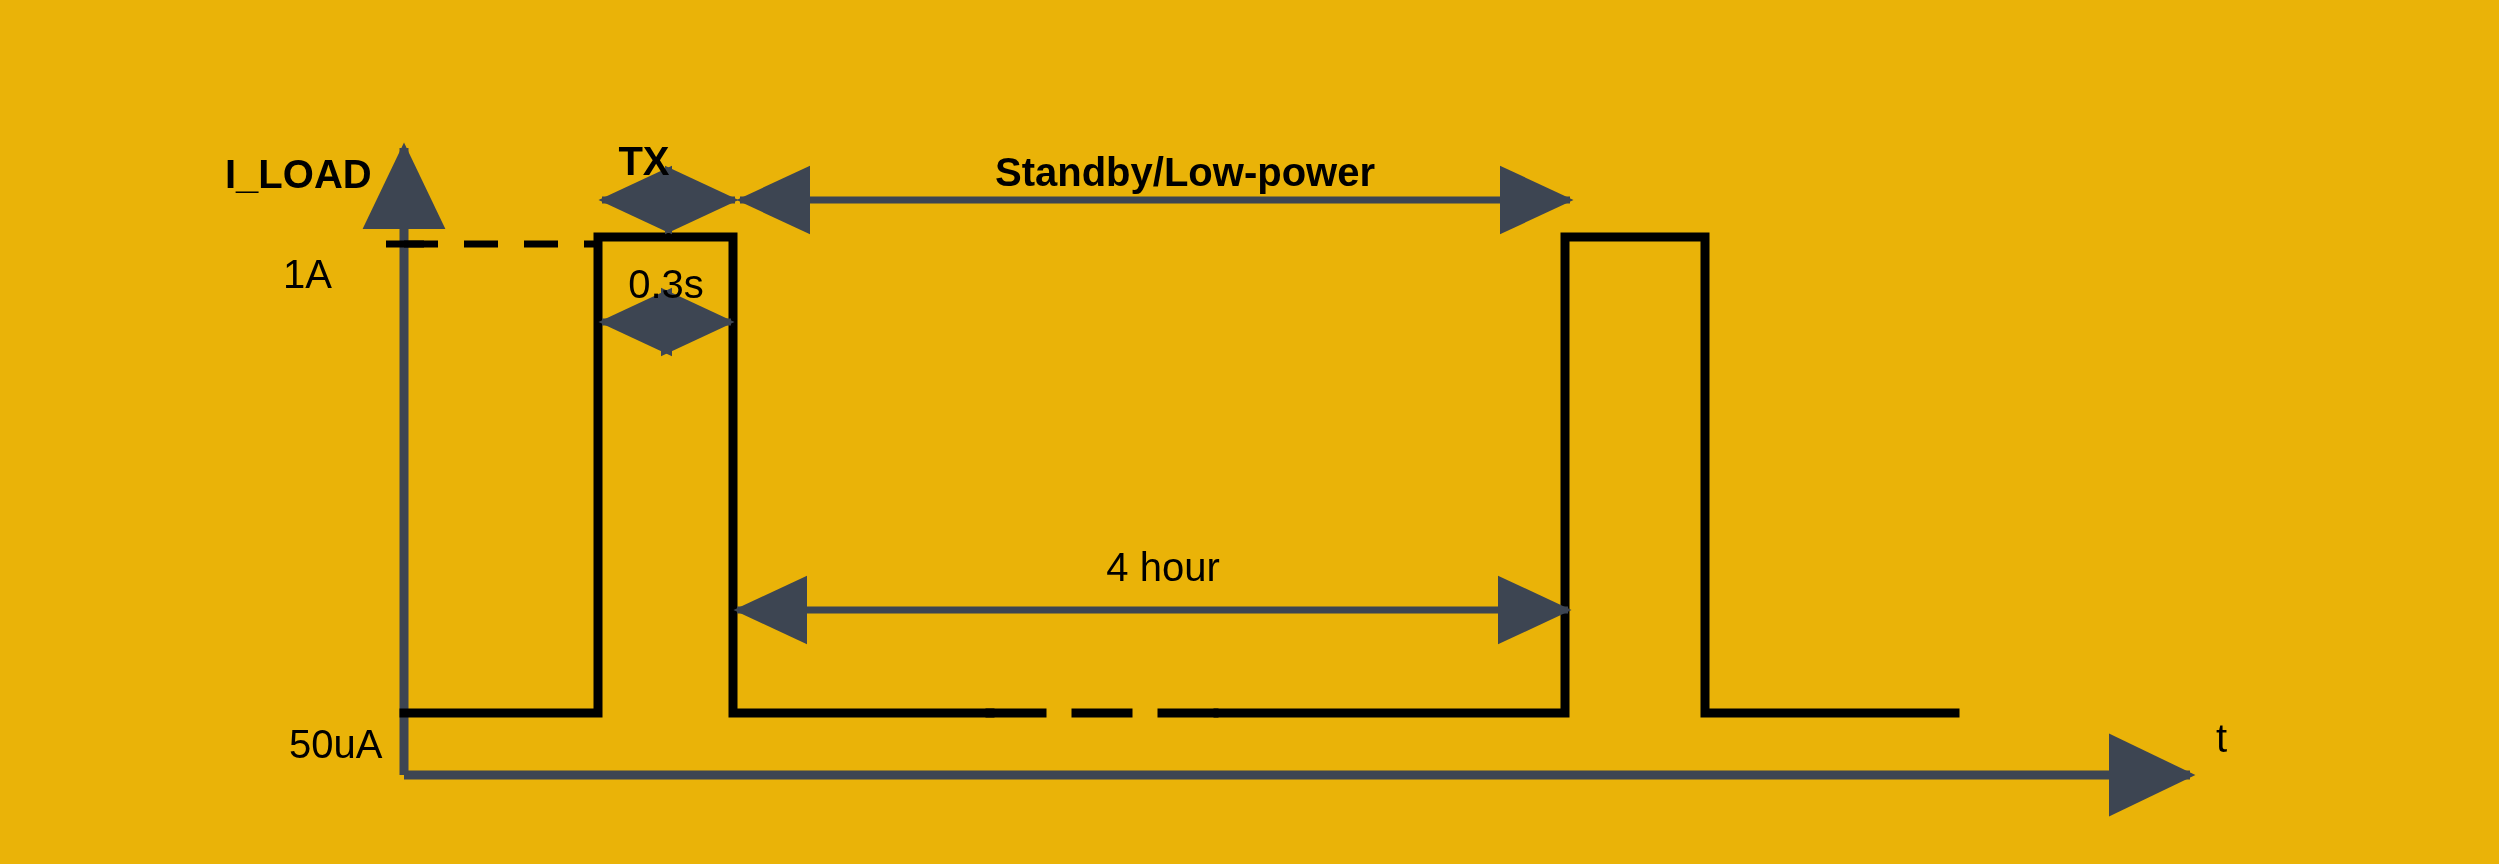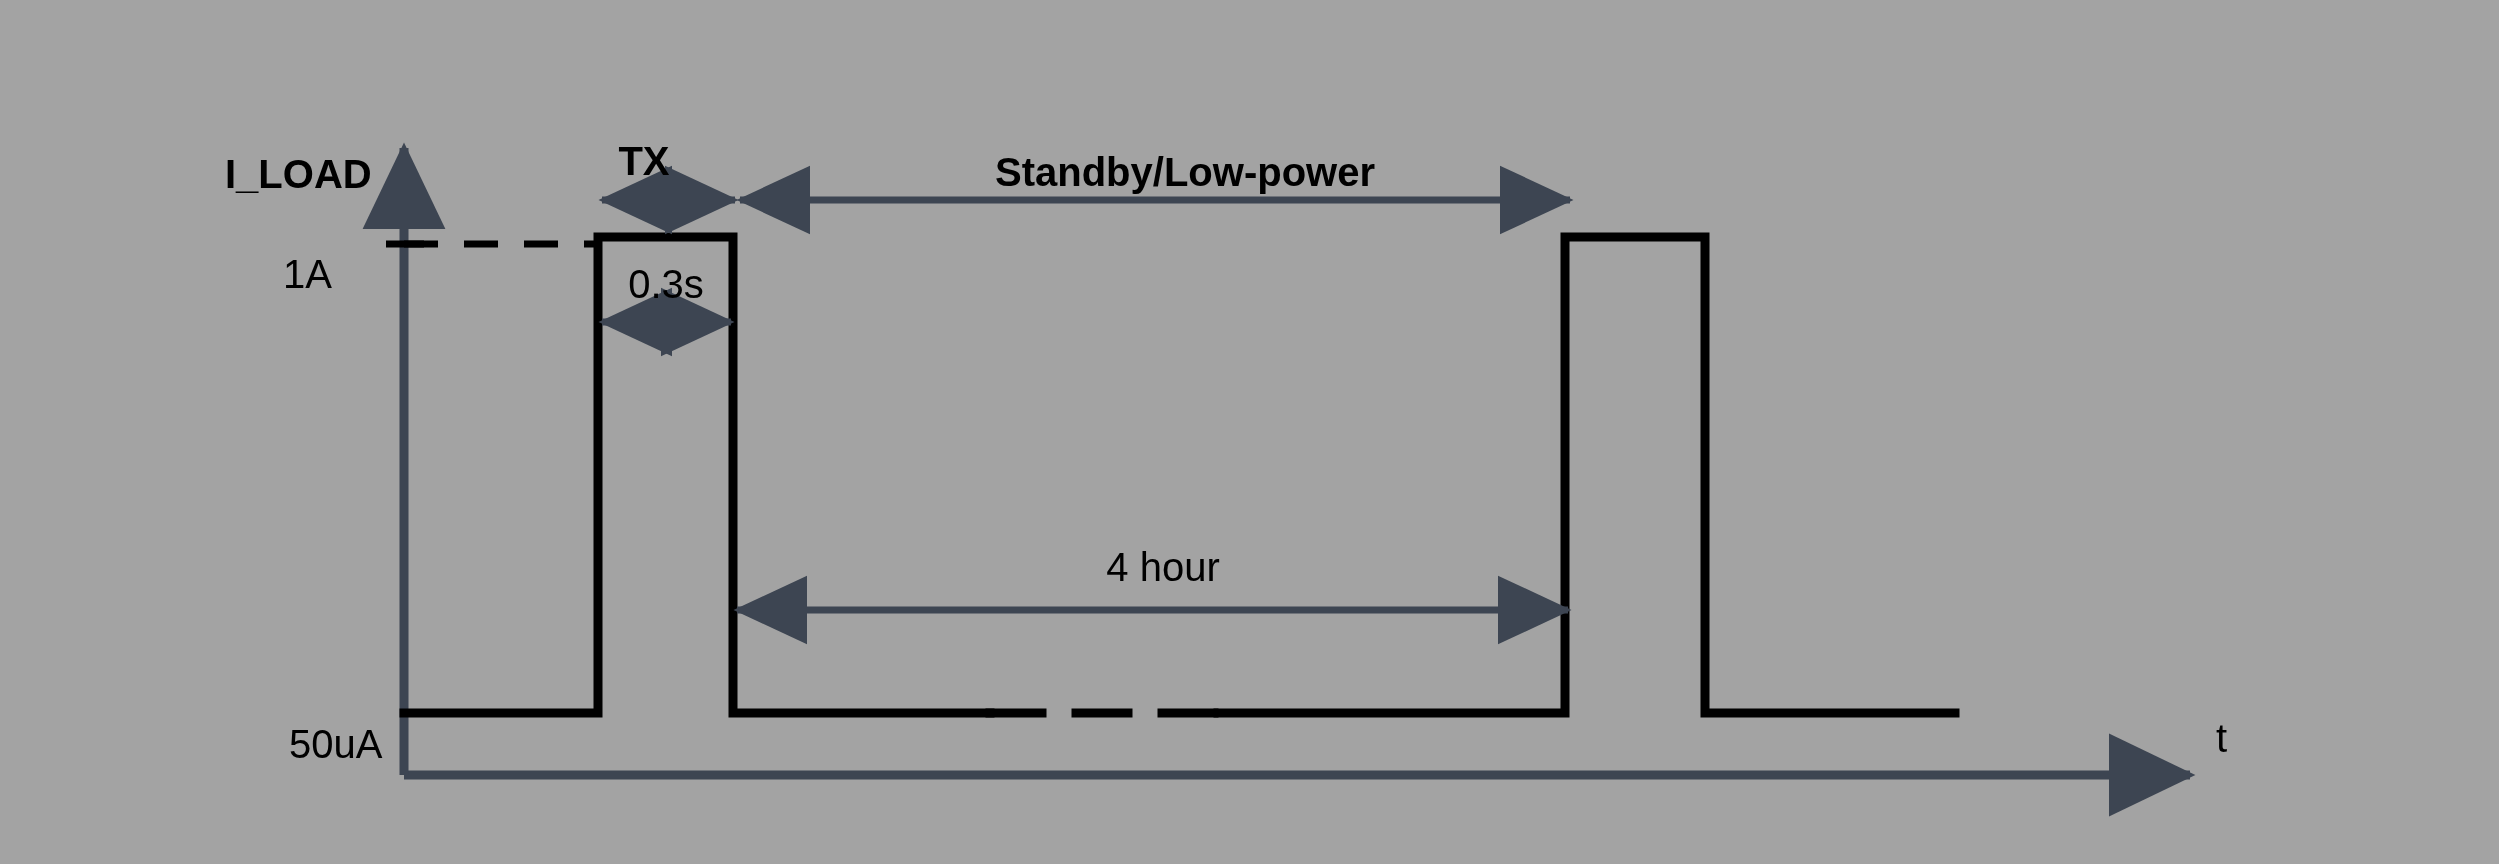--- a/index.html
+++ b/index.html
@@ -7,21 +7,21 @@
     padding: 0;
     background: #ffffff;
   }
   body {
     font-family: "Liberation Sans", sans-serif;
   }
   #stage {
     position: relative;
     width: 2499px;
     height: 864px;
-    background: #a3a3a3;
+    background: #eab308;
     overflow: hidden;
   }
   #diagram {
     position: absolute;
     top: 0;
     left: 0;
     width: 2499px;
     height: 864px;
     display: block;
   }

